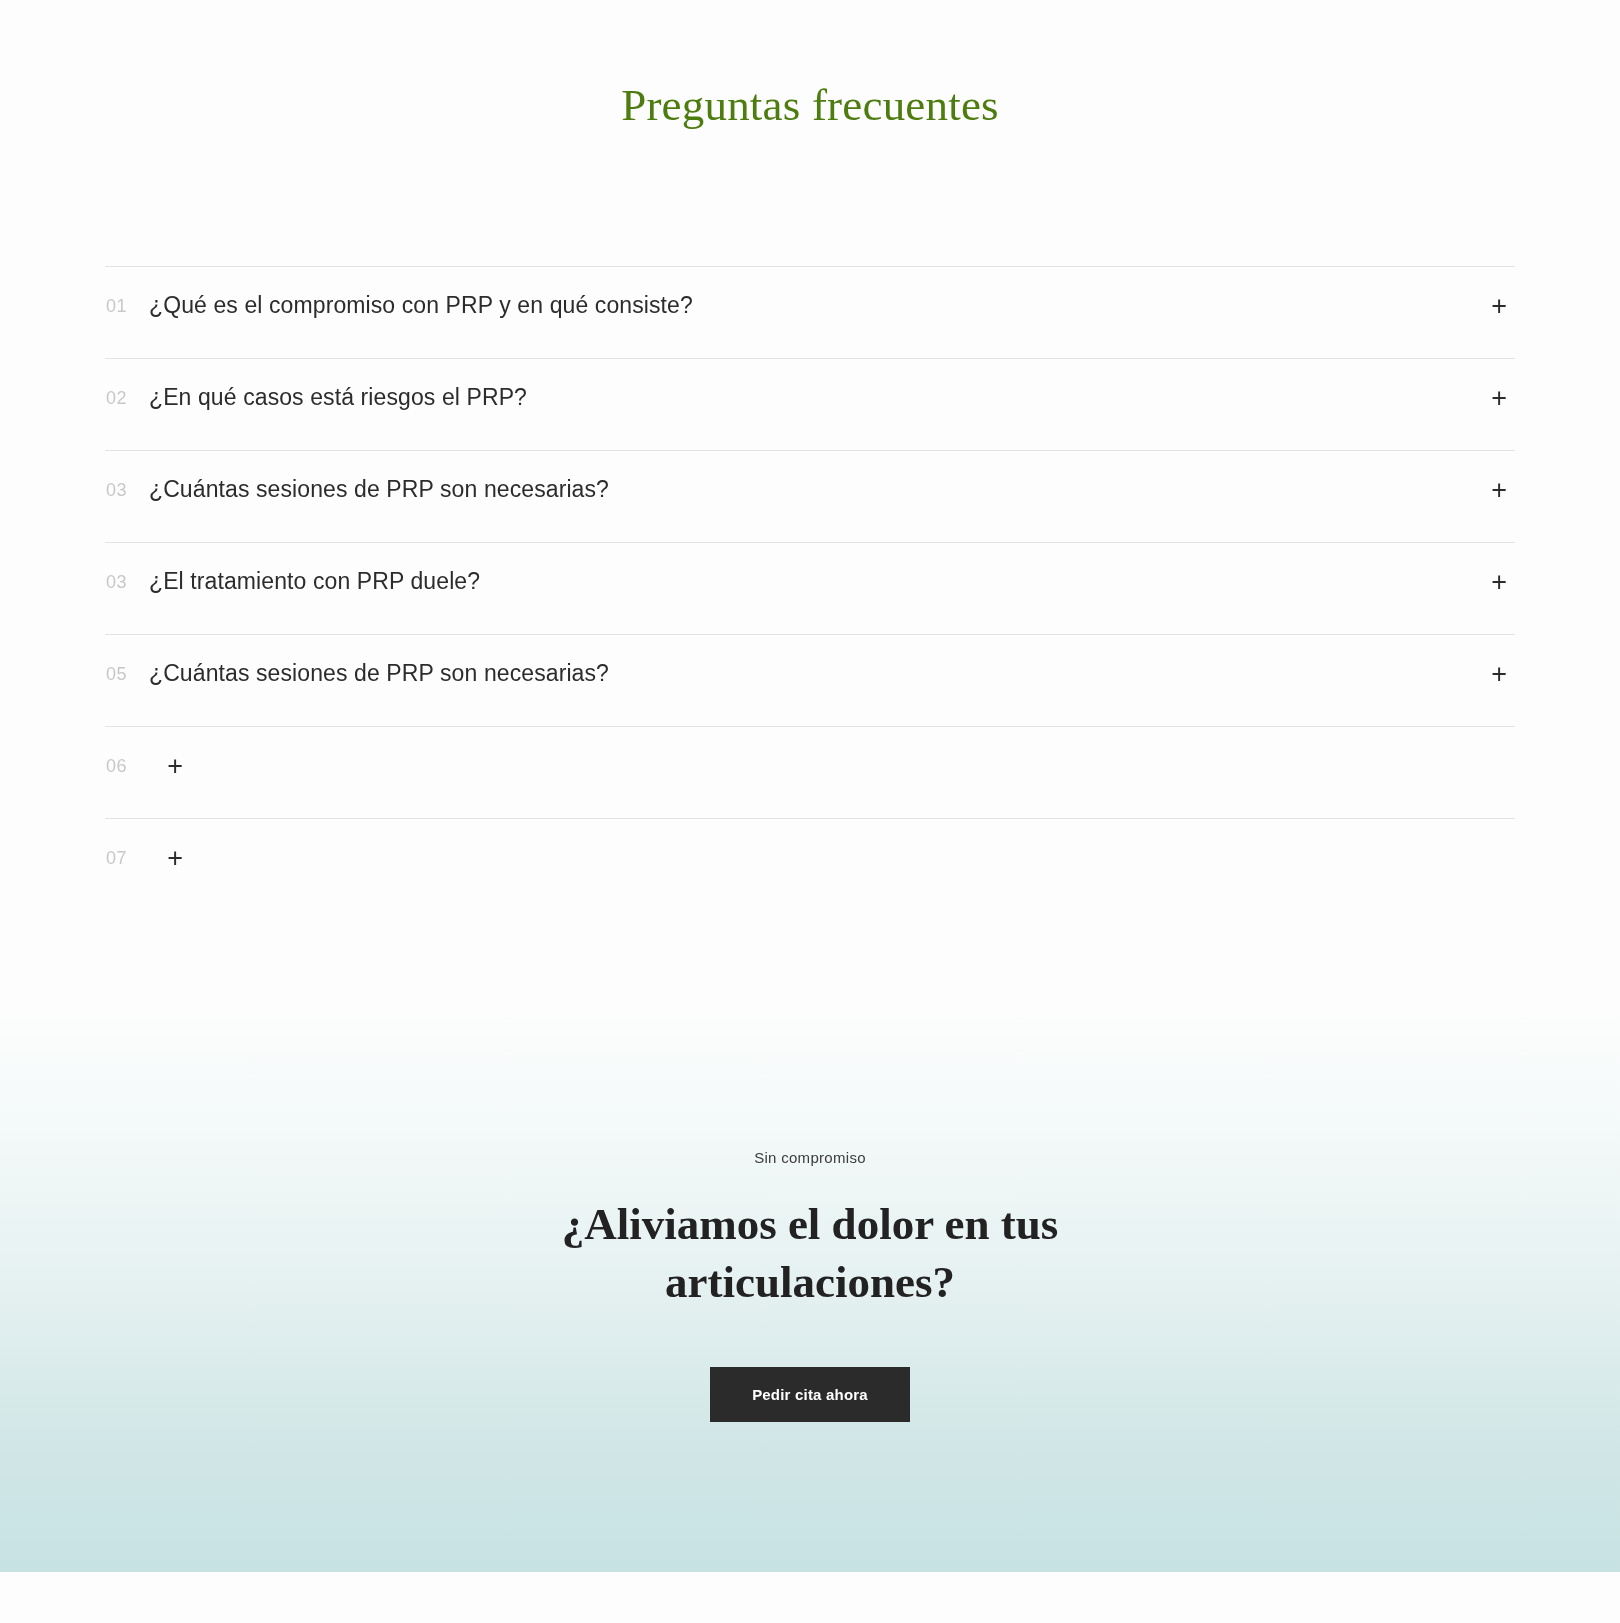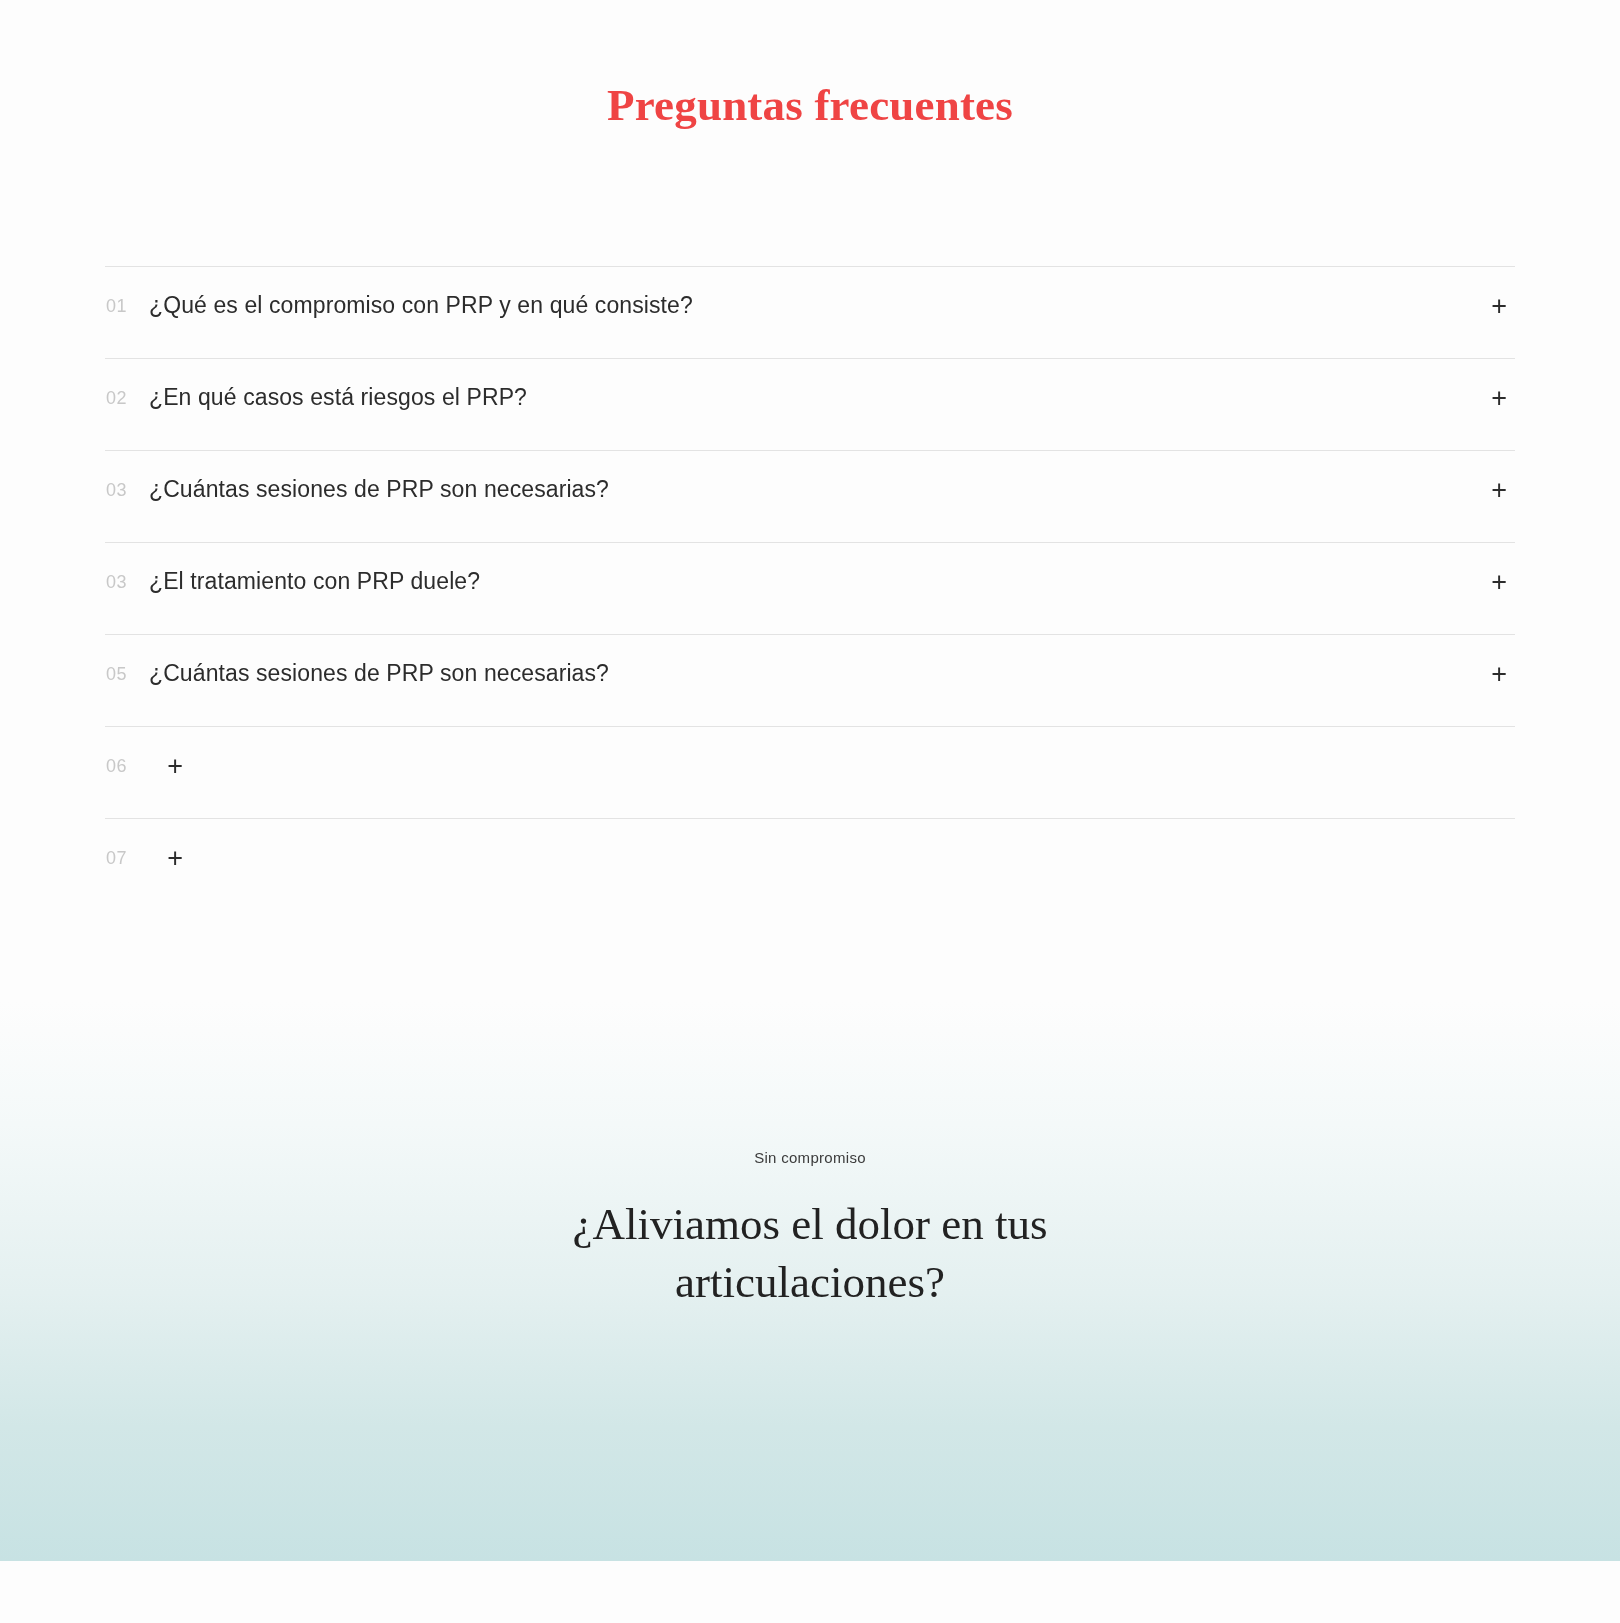--- a/index.html
+++ b/index.html
@@ -27,23 +27,23 @@
   .faq-section {
     position: relative;
     padding-top: 78px;
     padding-bottom: 90px;
     background: #fdfdfd;
   }
 
   .faq-title {
     font-family: "Liberation Serif", serif;
     font-size: 45px;
-    font-weight: 700;
+    font-weight: 400;
     text-align: center;
-    color: #ef4444;
+    color: #4d7c0f;
     letter-spacing: 0.2px;
     line-height: 1.2;
   }
 
   .faq-list {
     width: 1410px;
     margin: 0 auto;
     margin-top: 134px;
     border-top: 1px solid #e3e3e3;
   }
@@ -109,21 +109,21 @@
   .cta-eyebrow {
     font-size: 15px;
     color: #3b3b3b;
     letter-spacing: 0.3px;
     margin-bottom: 30px;
   }
 
   .cta-heading {
     font-family: "Liberation Serif", serif;
     font-size: 45px;
-    font-weight: 400;
+    font-weight: 700;
     color: #222222;
     line-height: 1.28;
     max-width: 700px;
     margin: 8px auto;
   }
 
   .cta-button {
     display: inline-block;
     margin-top: 48px;
     background: #2b2b2b;
@@ -187,15 +187,16 @@
         <span class="faq-num">07</span>
         <span class="faq-plus">+</span>
       </div>
 
     </div>
   </section>
 
   <section class="cta-section">
     <div class="cta-eyebrow">Sin compromiso</div>
     <h2 class="cta-heading">¿Aliviamos el dolor en tus articulaciones?</h2>
+    <button class="cta-button">Pedir cita ahora</button>
   </section>
 
 </div>
 
 </body></html>

